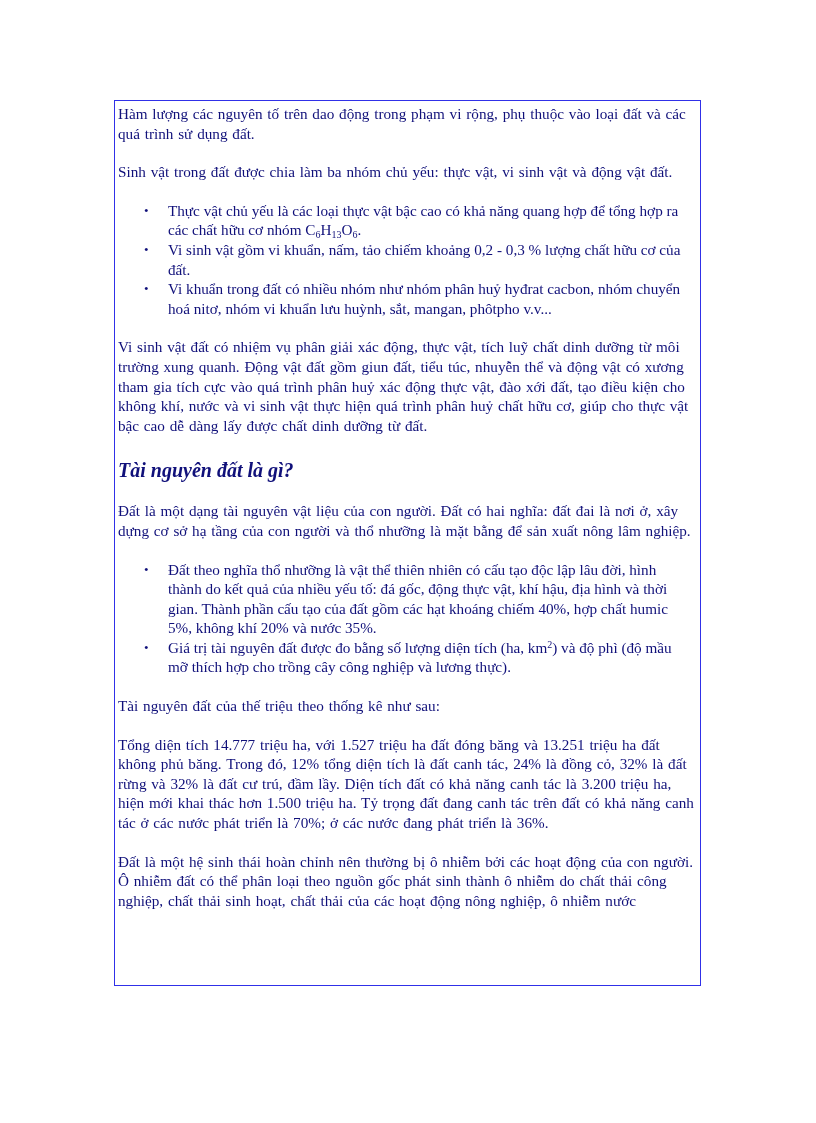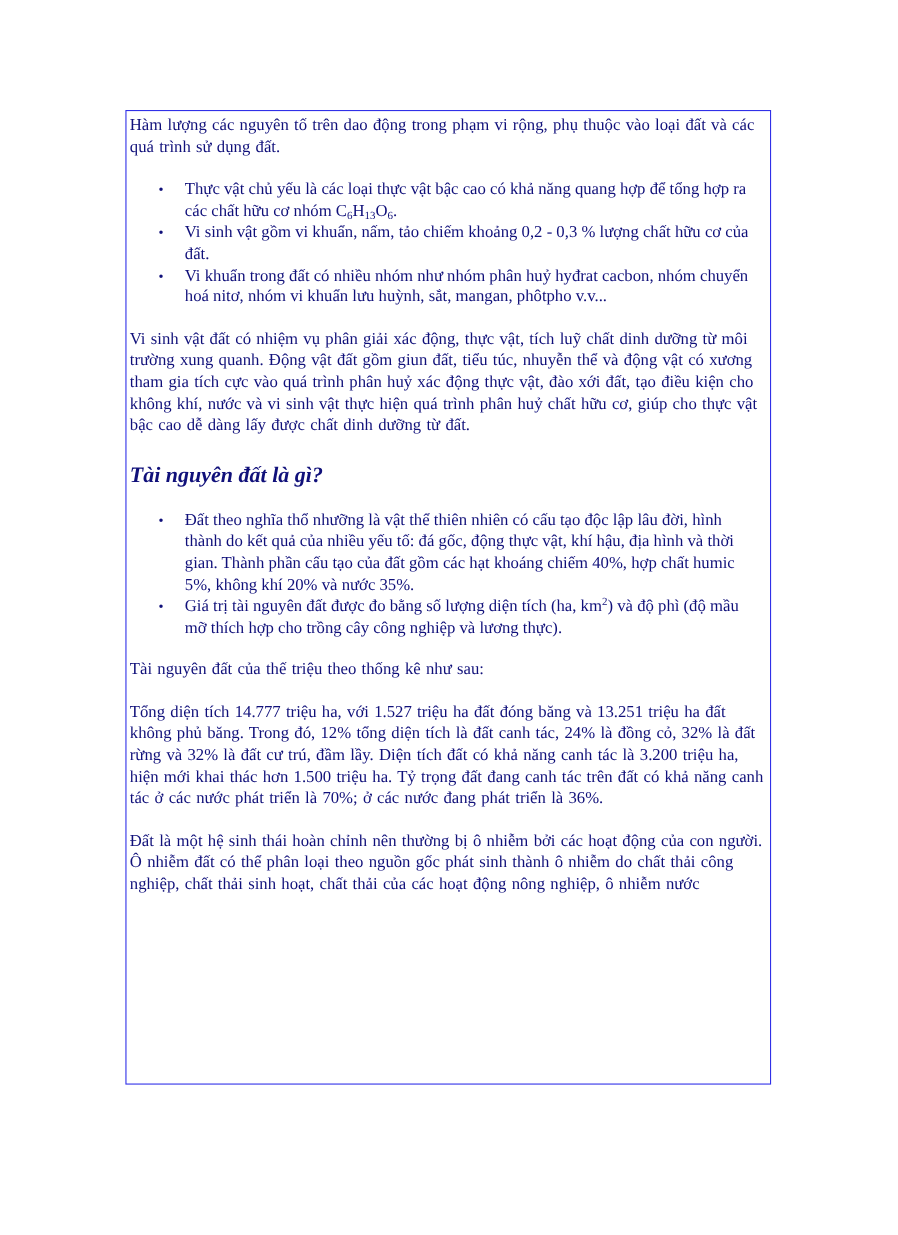--- a/index.html
+++ b/index.html
@@ -68,40 +68,42 @@
       line-height: 0;
     }
   </style>
 </head>
 <body>
 
 <div class="page-box">
 
   <p>Hàm lượng các nguyên tố trên dao động trong phạm vi rộng, phụ thuộc vào loại đất và các quá trình sử dụng đất.</p>
 
+  <p>Sinh vật trong đất được chia làm ba nhóm chủ yếu: thực vật, vi sinh vật và động vật đất.</p>
 
   <ul>
     <li>
       <span class="bullet">•</span>
       <span>Thực vật chủ yếu là các loại thực vật bậc cao có khả năng quang hợp để tổng hợp ra các chất hữu cơ nhóm </span><span><span>C</span><sub>6</sub><span>H</span><sub>13</sub><span>O</span><sub>6</sub><span>.</span></span>
     </li>
     <li>
       <span class="bullet">•</span>
       <span>Vi sinh vật gồm vi khuẩn, nấm, tảo chiếm khoảng 0,2 - 0,3 % lượng chất hữu cơ của đất.</span>
     </li>
     <li>
       <span class="bullet">•</span>
       <span>Vi khuẩn trong đất có nhiều nhóm như nhóm phân huỷ hyđrat cacbon, nhóm chuyển hoá nitơ, nhóm vi khuẩn lưu huỳnh, sắt, mangan, phôtpho v.v...</span>
     </li>
   </ul>
 
   <p>Vi sinh vật đất có nhiệm vụ phân giải xác động, thực vật, tích luỹ chất dinh dưỡng từ môi trường xung quanh. Động vật đất gồm giun đất, tiểu túc, nhuyễn thể và động vật có xương tham gia tích cực vào quá trình phân huỷ xác động thực vật, đào xới đất, tạo điều kiện cho không khí, nước và vi sinh vật thực hiện quá trình phân huỷ chất hữu cơ, giúp cho thực vật bậc cao dễ dàng lấy được chất dinh dưỡng từ đất.</p>
 
   <h2>Tài nguyên đất là gì?</h2>
 
+  <p>Đất là một dạng tài nguyên vật liệu của con người. Đất có hai nghĩa: đất đai là nơi ở, xây dựng cơ sở hạ tầng của con người và thổ nhưỡng là mặt bằng để sản xuất nông lâm nghiệp.</p>
 
   <ul>
     <li>
       <span class="bullet">•</span>
       <span>Đất theo nghĩa thổ nhưỡng là vật thể thiên nhiên có cấu tạo độc lập lâu đời, hình thành do kết quả của nhiều yếu tố: đá gốc, động thực vật, khí hậu, địa hình và thời gian. Thành phần cấu tạo của đất gồm các hạt khoáng chiếm 40%, hợp chất humic 5%, không khí 20% và nước 35%.</span>
     </li>
     <li>
       <span class="bullet">•</span>
       <span>Giá trị tài nguyên đất được đo bằng số lượng diện tích (ha, km</span><sup>2</sup><span>) và độ phì (độ mầu mỡ thích hợp cho trồng cây công nghiệp và lương thực).</span>
     </li>

